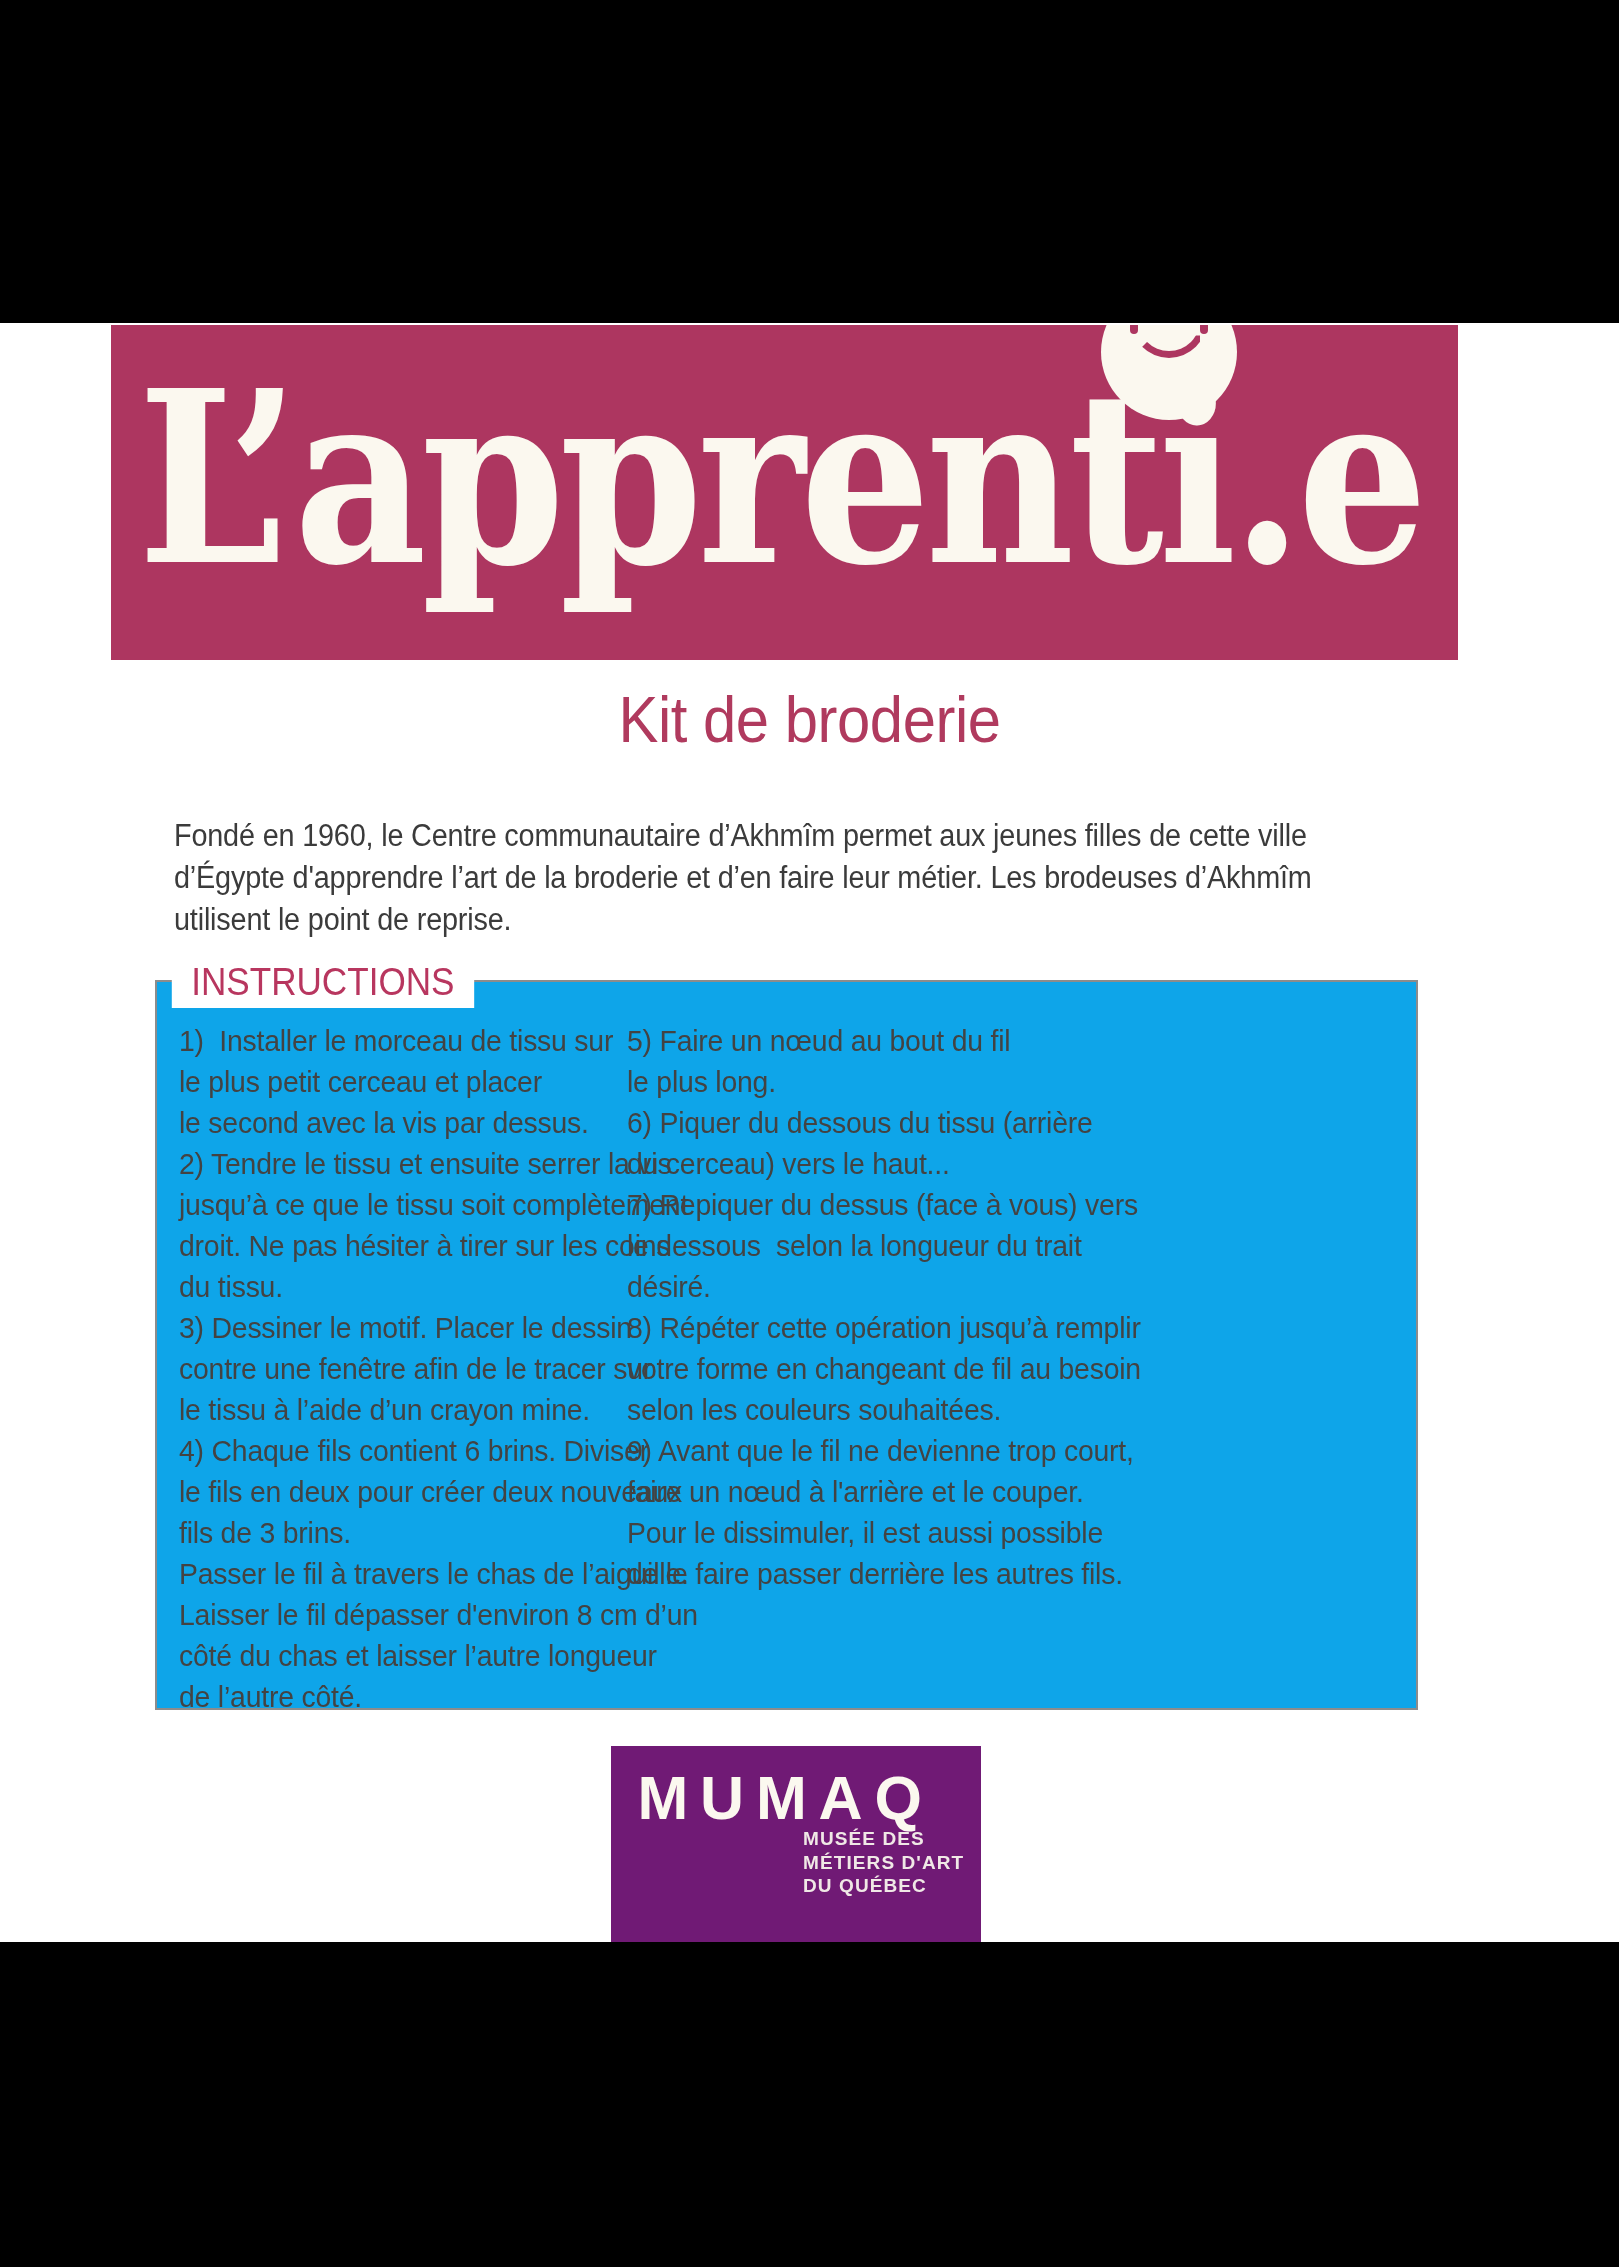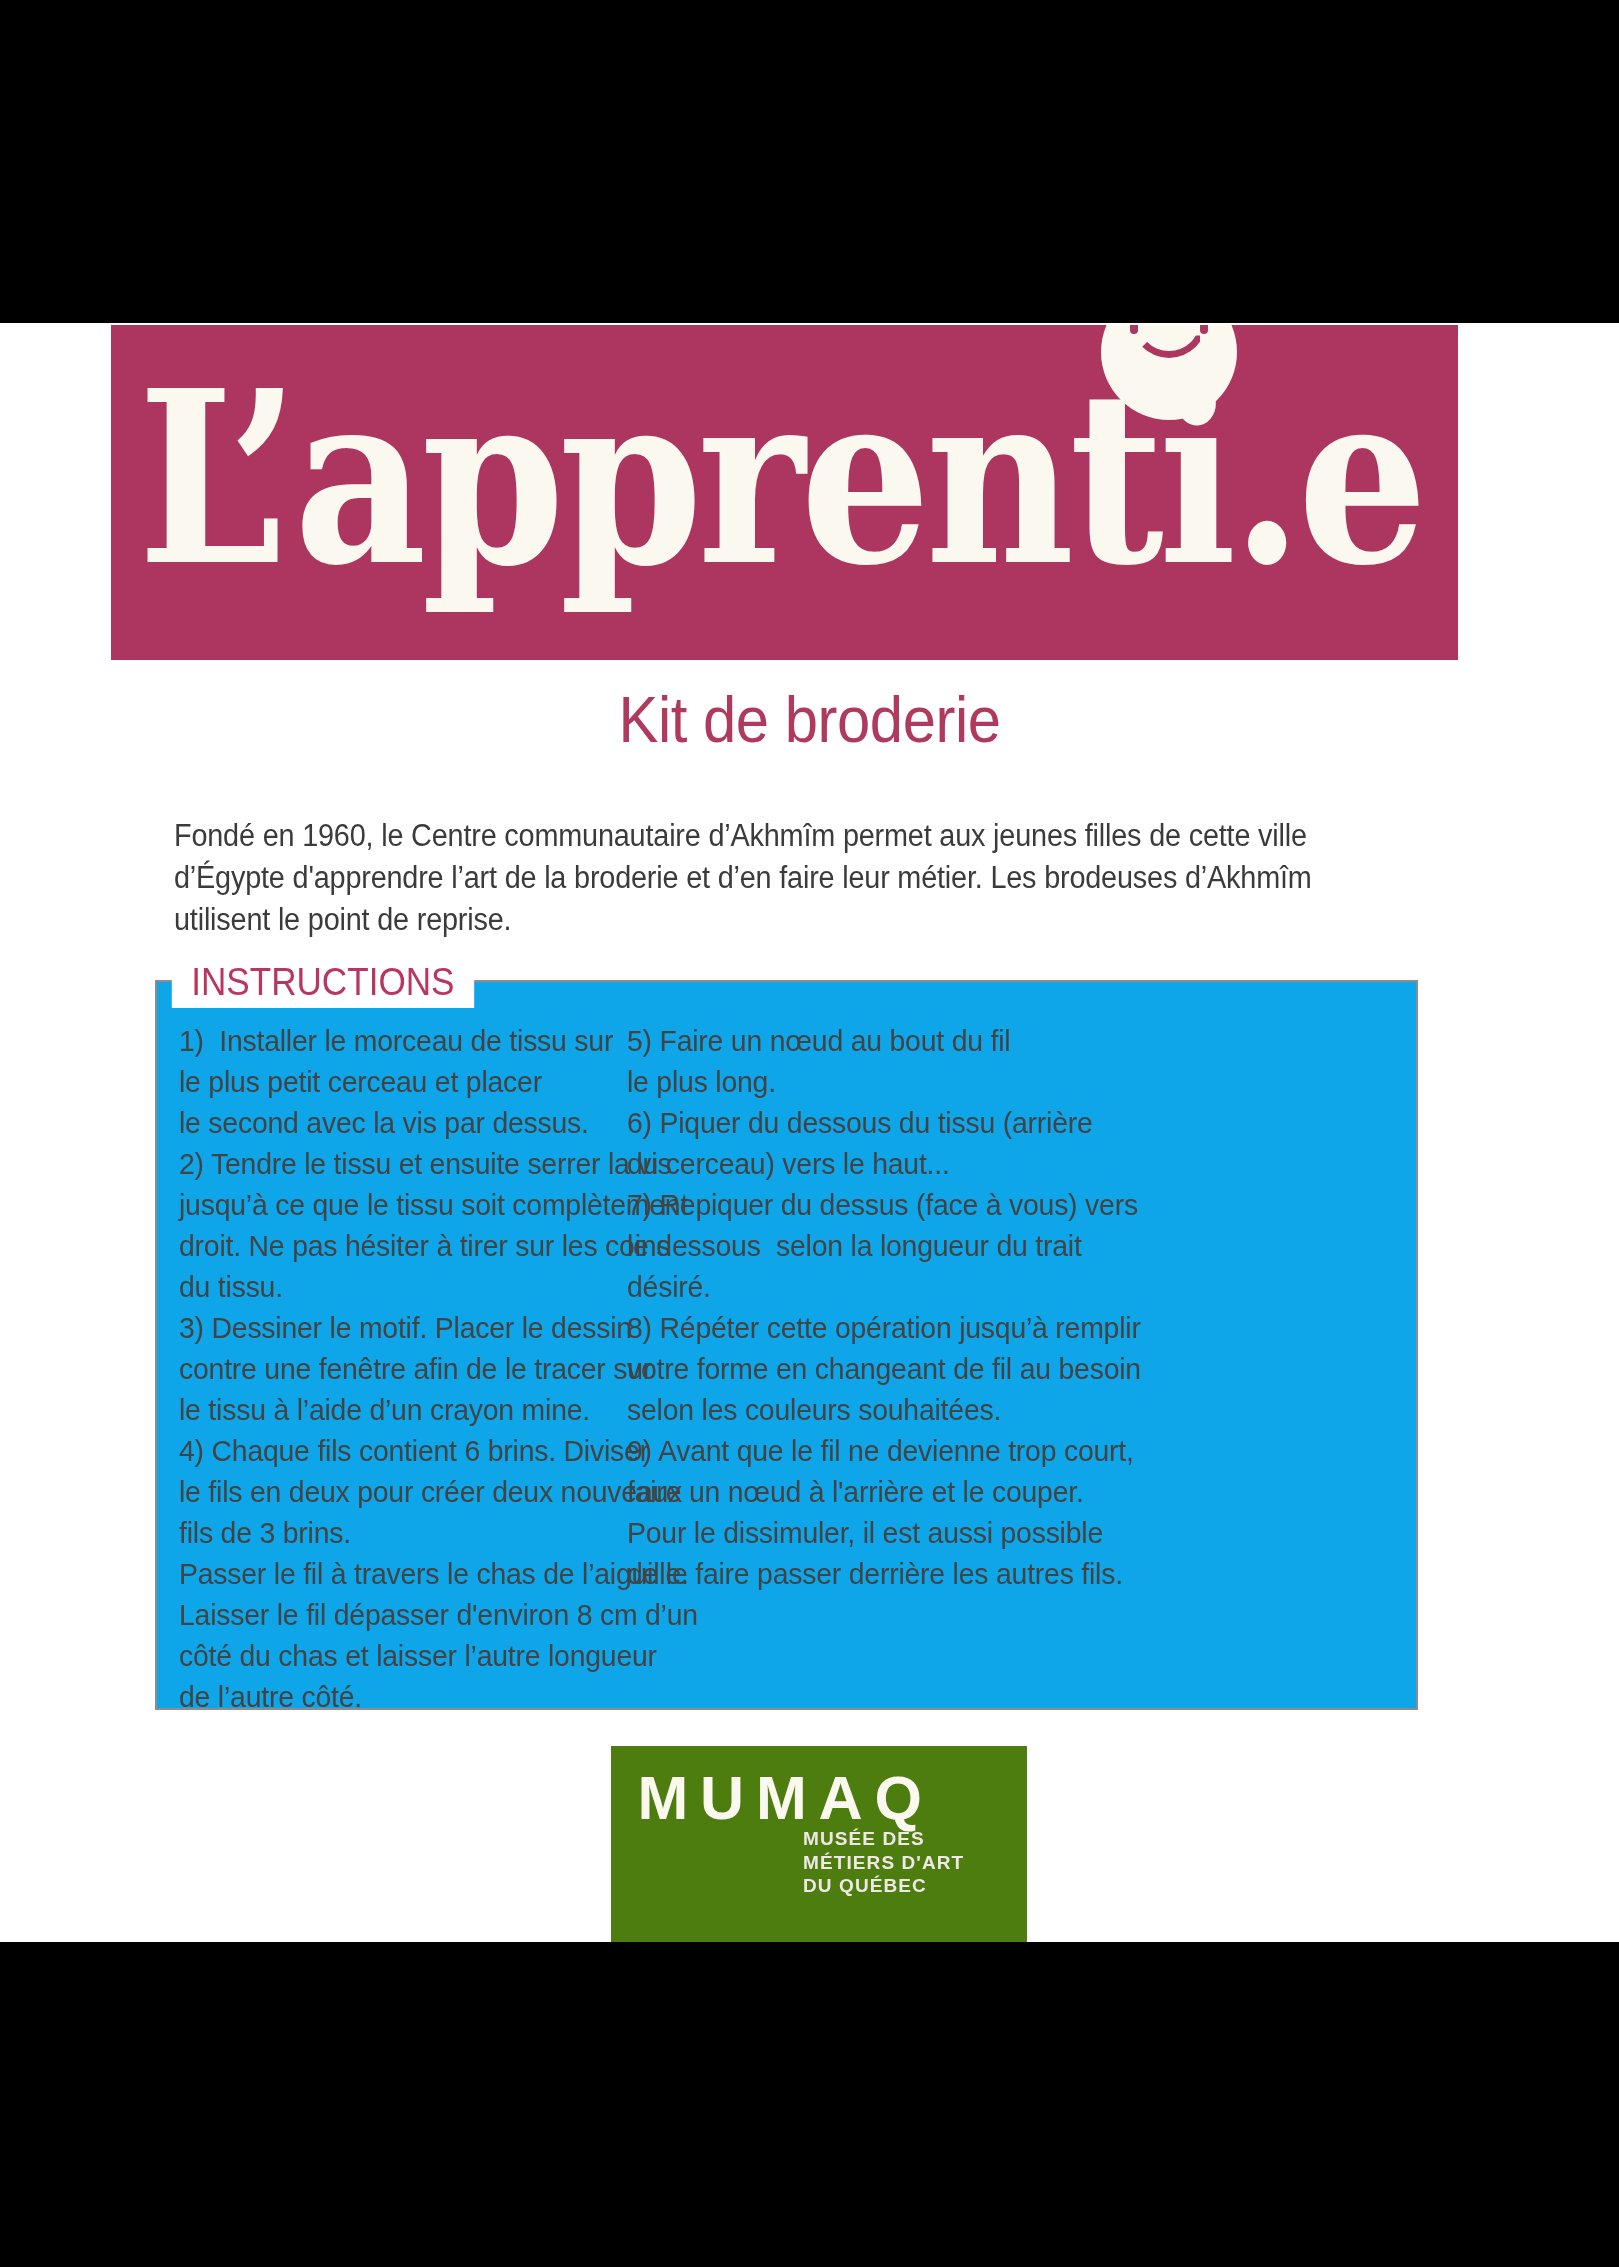--- a/index.html
+++ b/index.html
@@ -181,23 +181,23 @@
     left: 470px;
     top: 38px;
     width: 627px;
   }
 
   
   #mumaq-logo {
     position: absolute;
     left: 611px;
     top: 1423px;
-    width: 416px;
+    width: 370px;
     height: 225px;
-    background: #4d7c0f;
+    background: #701a75;
     overflow: hidden;
   }
   #mumaq-wordmark {
     position: absolute;
     left: 26.5px;
     top: 21.6px;
     color: #fbf8ef;
     font-size: 61px;
     font-weight: 700;
     letter-spacing: 11.8px;

